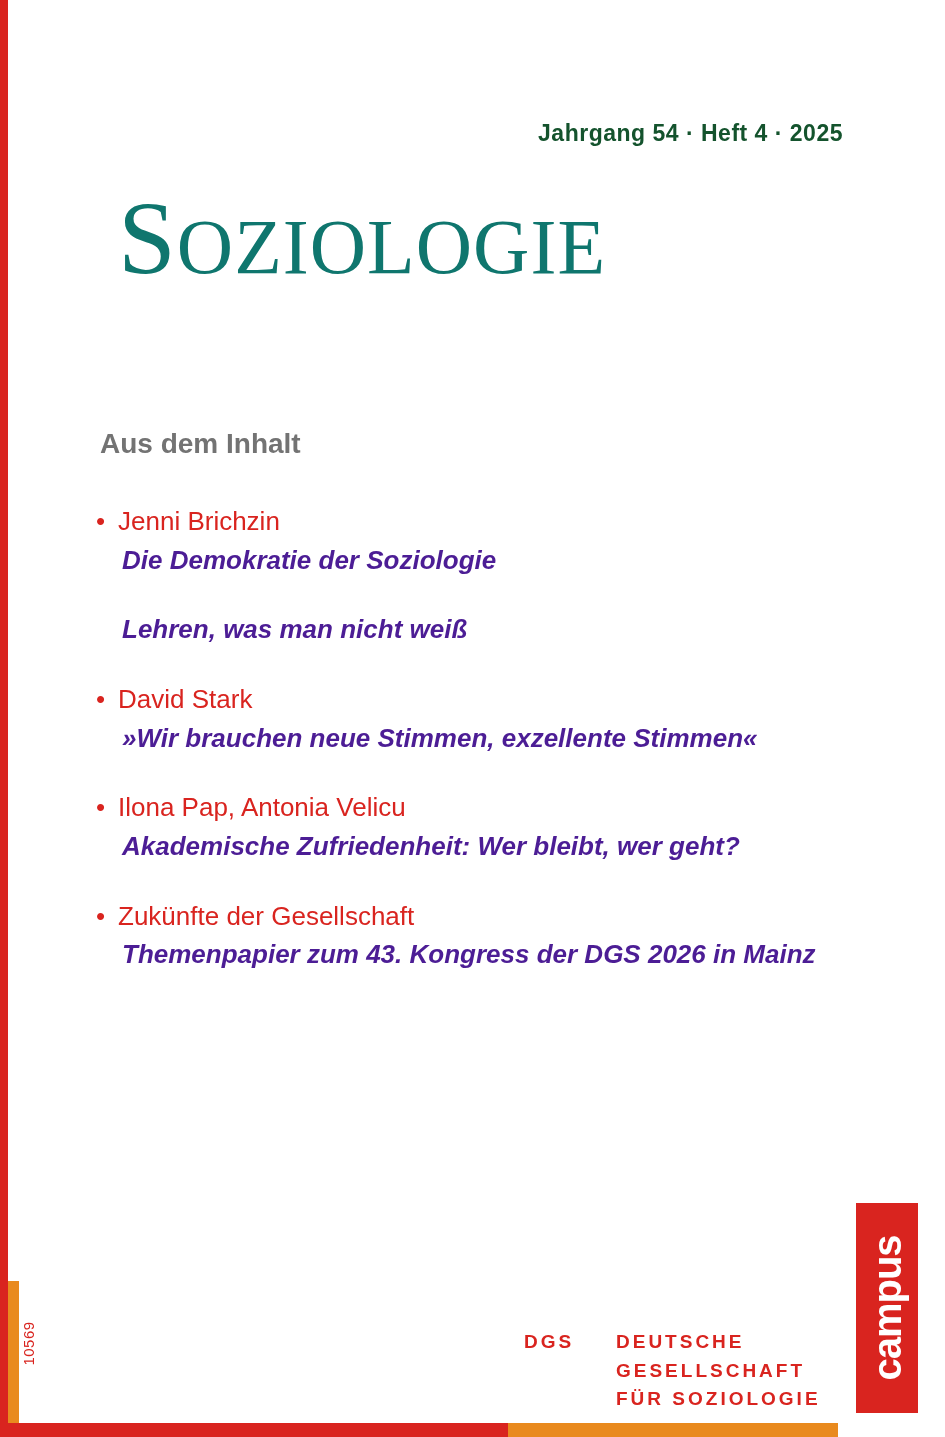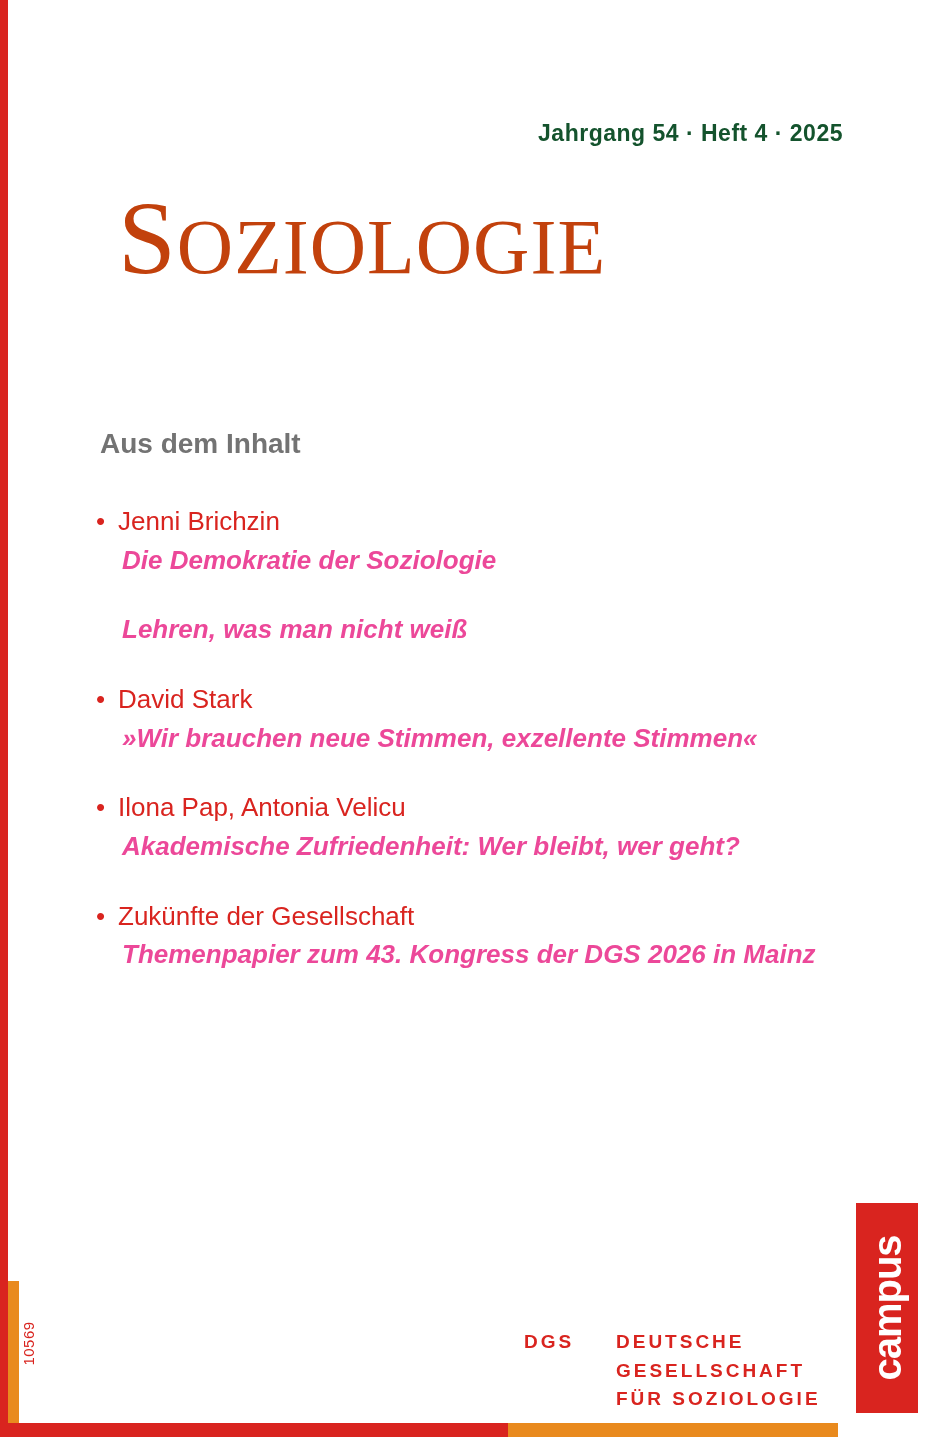--- a/index.html
+++ b/index.html
@@ -80,21 +80,21 @@
   }
 
   
   .title {
     position: absolute;
     left: 118px;
     top: 186px;
     font-family: "Liberation Serif", serif;
     font-size: 104px;
     line-height: 1;
-    color: #c2410c;
+    color: #0f766e;
     letter-spacing: 1px;
     text-align: center;
   }
   .title .cap {
     font-size: 104px;
   }
   .title .smallcap {
     font-size: 78px;
   }
 
@@ -124,21 +124,21 @@
     white-space: nowrap;
   }
   .entry-author .bullet {
     display: inline-block;
     width: 22px;
   }
   .entry-title {
     font-size: 26px;
     font-weight: bold;
     font-style: italic;
-    color: #ec4899;
+    color: #4c1d95;
     line-height: 1.3;
     margin-top: 6px;
     margin-left: 26px;
     white-space: nowrap;
   }
 
   
   .campus-logo {
     position: absolute;
     left: 856px;

